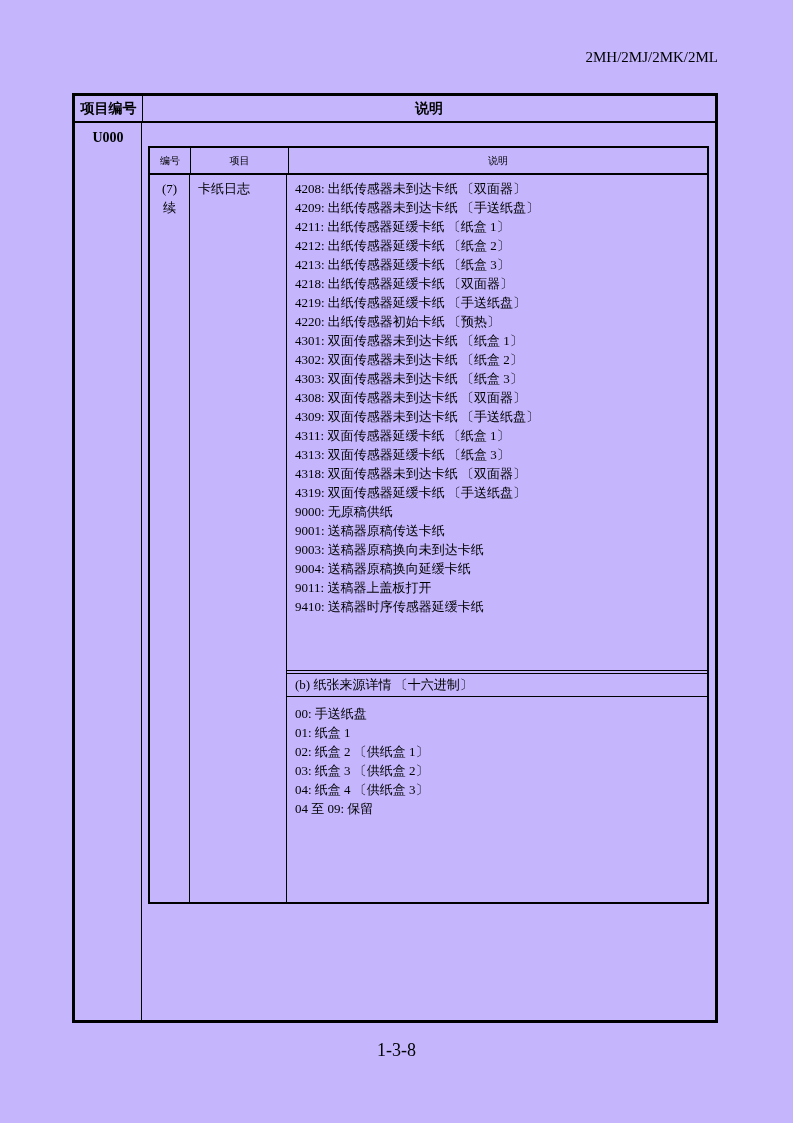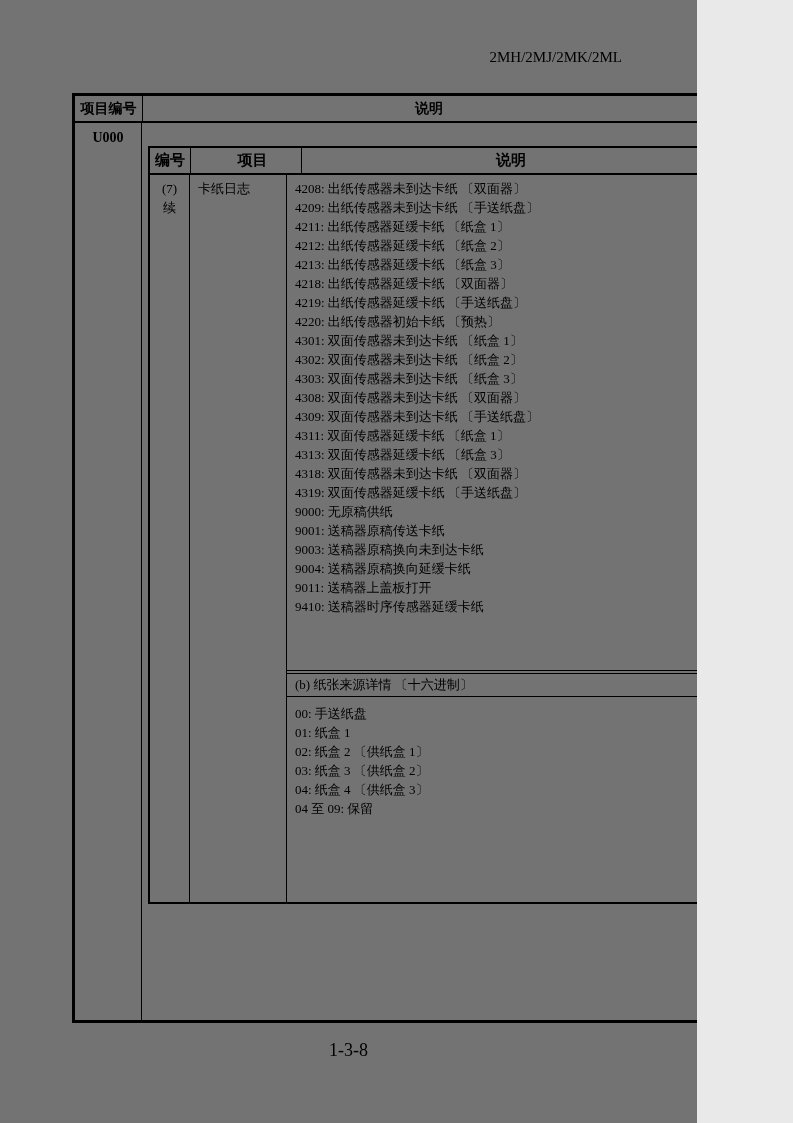--- a/index.html
+++ b/index.html
@@ -1,20 +1,20 @@
 <!DOCTYPE html>
 <html><head>
 <meta charset="utf-8">
 <style>
   html,body{margin:0;padding:0;}
   body{background:#e9e9e9;}
   .page{
     position:relative;
-    width:697px;height:1123px;
-    background:#737373;
+    width:793px;height:1123px;
+    background:#c4b5fd;
     font-family:"Liberation Serif","DejaVu Serif",serif;
     color:#000;
     overflow:hidden;
   }
   .doc-code{
     position:absolute;top:49px;right:75px;
     font-size:15px;
   }
   .outer-table{
     position:absolute;left:72px;top:93px;
@@ -42,21 +42,21 @@
   .ob-c2{flex:1;position:relative;}
   .inner-table{
     position:absolute;left:6px;top:23px;
     width:561px;height:758px;
     border:2px solid #000;
     box-sizing:border-box;
   }
   .inner-header{
     display:flex;height:25px;
     border-bottom:2px solid #000;
-    font-weight:bold;font-size:15px;gap:13px;
+    font-weight:normal;font-size:10px;
   }
   .ih-c1{width:40px;border-right:1px solid #000;display:flex;align-items:center;justify-content:center;}
   .ih-c2{width:97px;border-right:1px solid #000;display:flex;align-items:center;justify-content:center;}
   .ih-c3{flex:1;display:flex;align-items:center;justify-content:center;}
   .inner-body{display:flex;height:calc(100% - 27px);font-size:13px;line-height:19px;}
   .ib-c1{
     width:40px;border-right:1px solid #000;
     text-align:center;padding-top:4px;
     box-sizing:border-box;
   }

